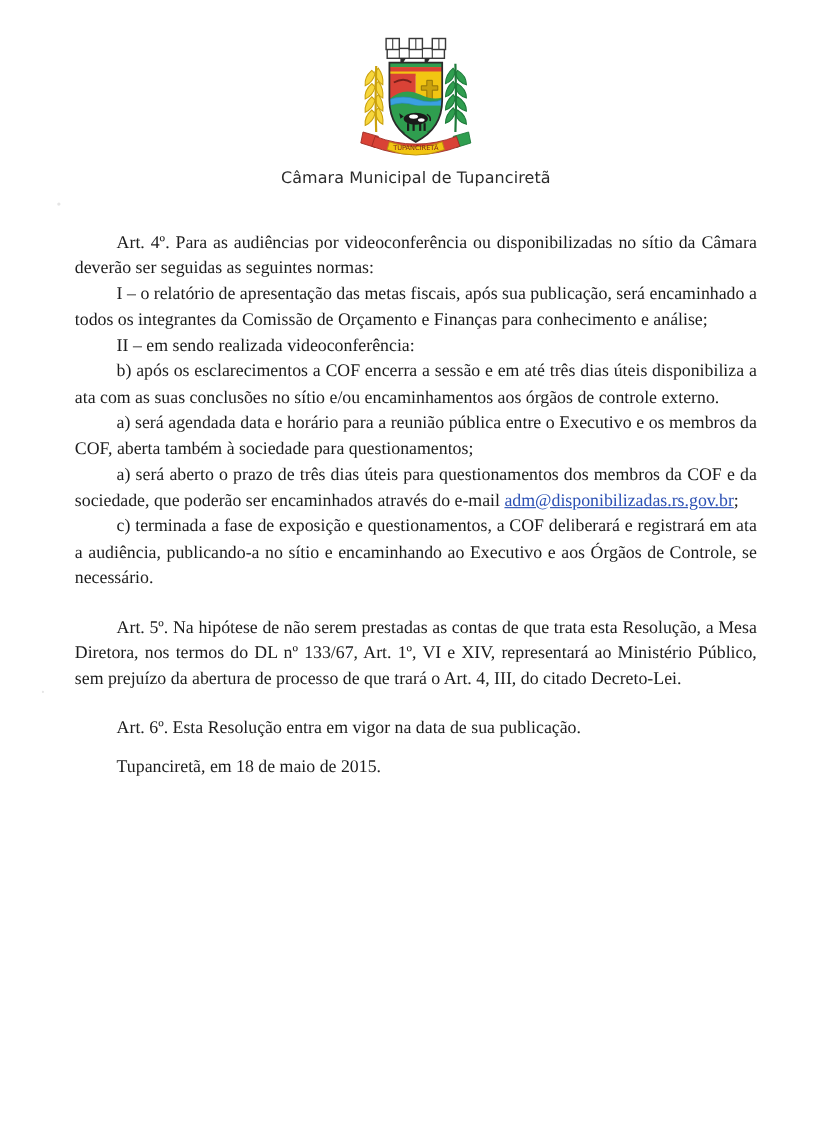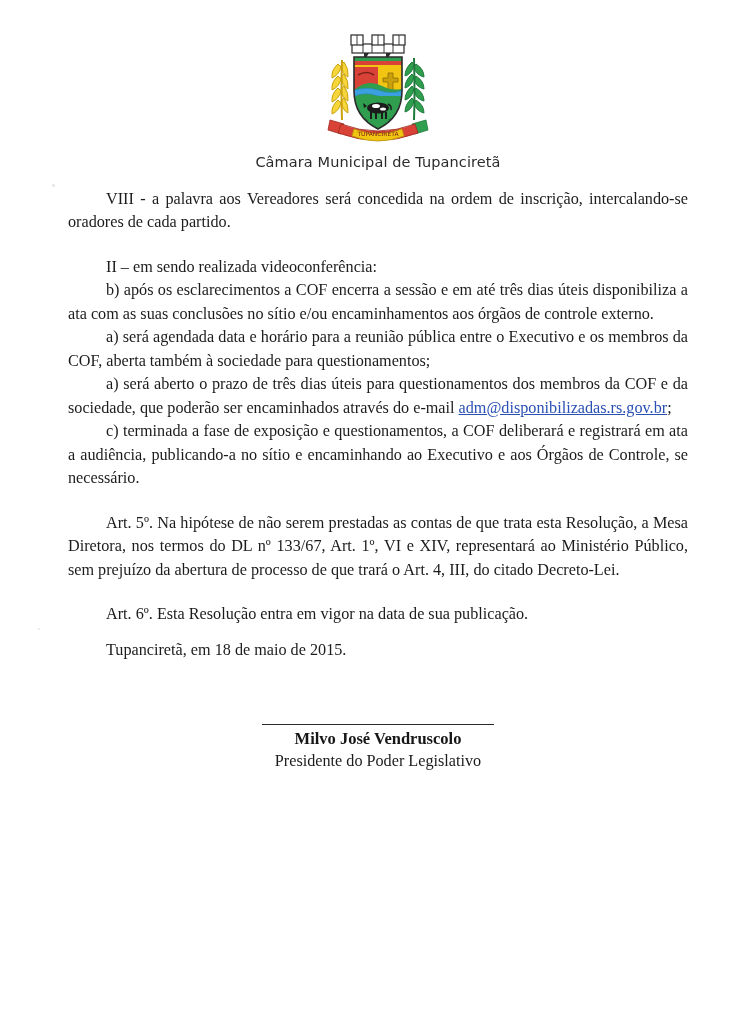--- a/index.html
+++ b/index.html
@@ -186,25 +186,26 @@
         <path d="M40 99 q24 9 48 0 l2 7 q-26 10 -52 0 z" fill="#f2c512" stroke="#b8930c" stroke-width="0.8"></path>
         <text x="64" y="106" text-anchor="middle" font-size="6" font-family="DejaVu Sans, sans-serif" fill="#7a201b">TUPANCIRETÃ</text>
       </g>
     </svg>
 
     <div class="org-name">Câmara Municipal de Tupanciretã</div>
   </div>
 
   <div class="doc-body">
 
-    <p class="para">VIII - a palavra aos Vereadores será concedida na ordem de inscrição, intercalando-se oradores de cada partido.</p>
 
     <div class="gap-lg"></div>
 
-
+    <p class="para">Art. 4º. Para as audiências por videoconferência ou disponibilizadas no sítio da Câmara deverão ser seguidas as seguintes normas:</p>
+
+    <p class="para">I – o relatório de apresentação das metas fiscais, após sua publicação, será encaminhado a todos os integrantes da Comissão de Orçamento e Finanças para conhecimento e análise;</p>
 
     <p class="para">II – em sendo realizada videoconferência:</p>
 
     <p class="para">b)        após os esclarecimentos a COF encerra a sessão e em até três dias úteis disponibiliza a ata com as suas conclusões no sítio e/ou encaminhamentos aos órgãos de controle externo.</p>
 
     <p class="para">a)        será agendada data e horário para a reunião pública entre o Executivo e os membros da COF, aberta também à sociedade para questionamentos;</p>
 
 
     <p class="para"><span>a)        será aberto o prazo de três dias úteis para questionamentos dos membros da COF e da sociedade, que poderão ser encaminhados através do e-mail </span><a class="email-link" href="#">adm@disponibilizadas.rs.gov.br</a><span>;</span></p>
 
@@ -216,24 +217,19 @@
     <p class="para">Art. 5º. Na hipótese de não serem prestadas as contas de que trata esta Resolução, a Mesa Diretora, nos termos do DL nº 133/67, Art. 1º, VI e XIV, representará ao Ministério Público, sem prejuízo da abertura de processo de que trará o Art. 4, III, do citado Decreto-Lei.</p>
 
     <div class="gap-lg"></div>
 
     <p class="para">Art. 6º. Esta Resolução entra em vigor na data de sua publicação.</p>
 
     <div class="gap-md"></div>
 
     <p class="para">Tupanciretã, em 18 de maio de 2015.</p>
 
-    <div class="signature-block">
-      <div class="sig-rule"></div>
-      <div class="sig-name">Milvo José Vendruscolo</div>
-      <div class="sig-role">Presidente do Poder Legislativo</div>
-    </div>
   </div>
 
   <div class="speckle" style="left:52px;  top:184px; width:3px; height:3px;"></div>
   <div class="speckle" style="left:690px; top:905px; width:3px; height:3px;"></div>
   <div class="speckle" style="left:38px;  top:628px; width:2px; height:2px;"></div>
 
 </div>
 
 </body></html>

